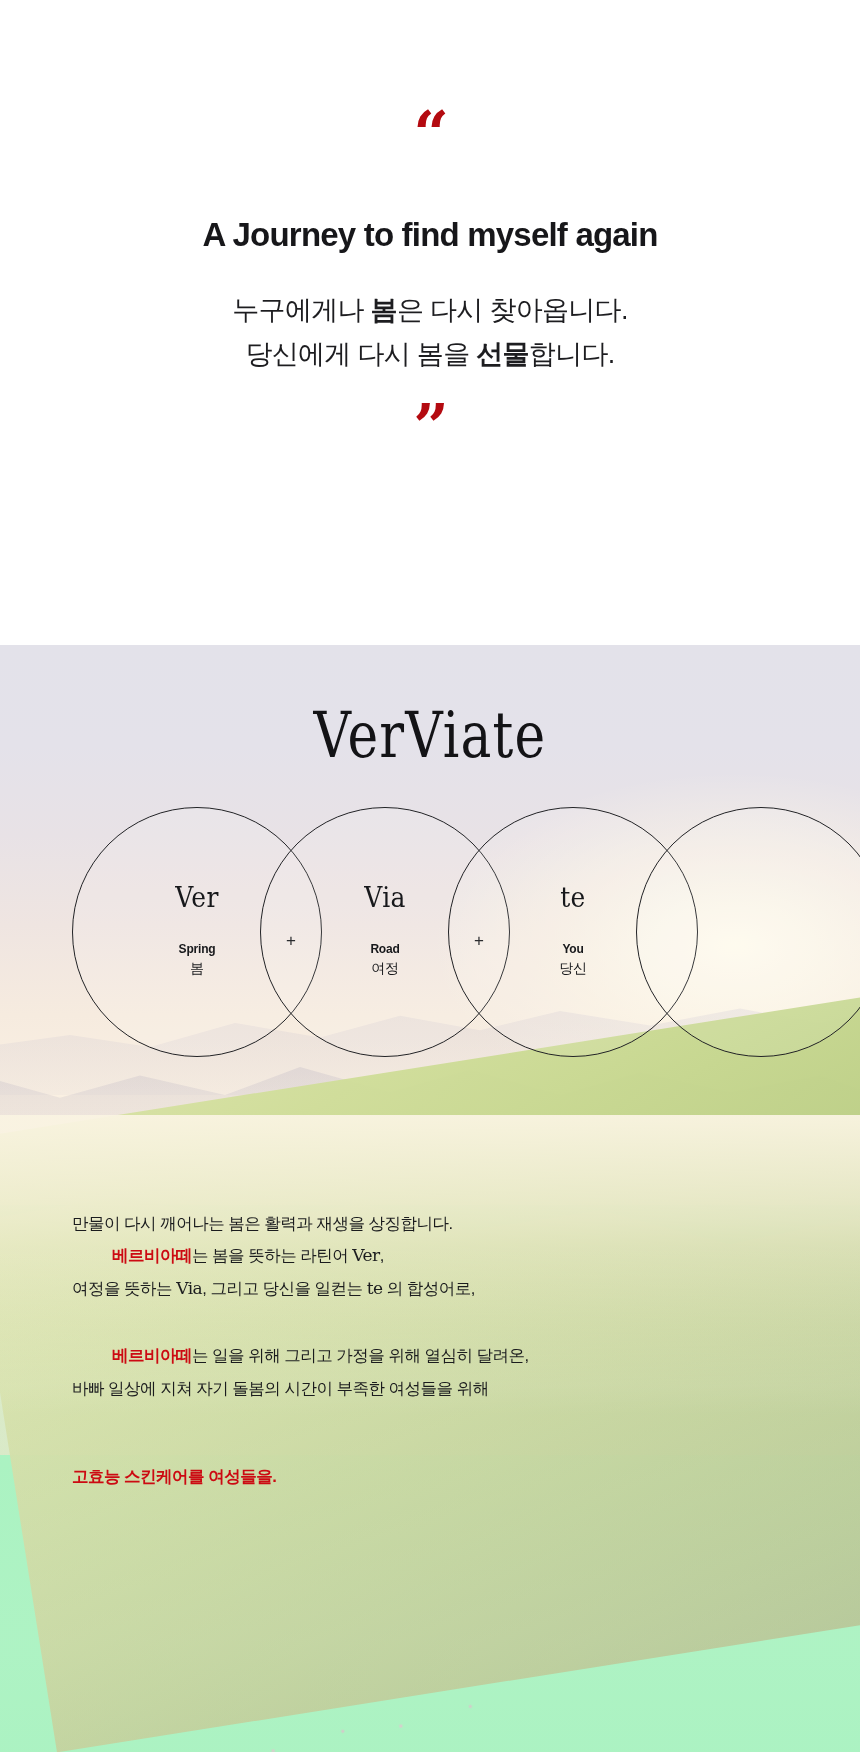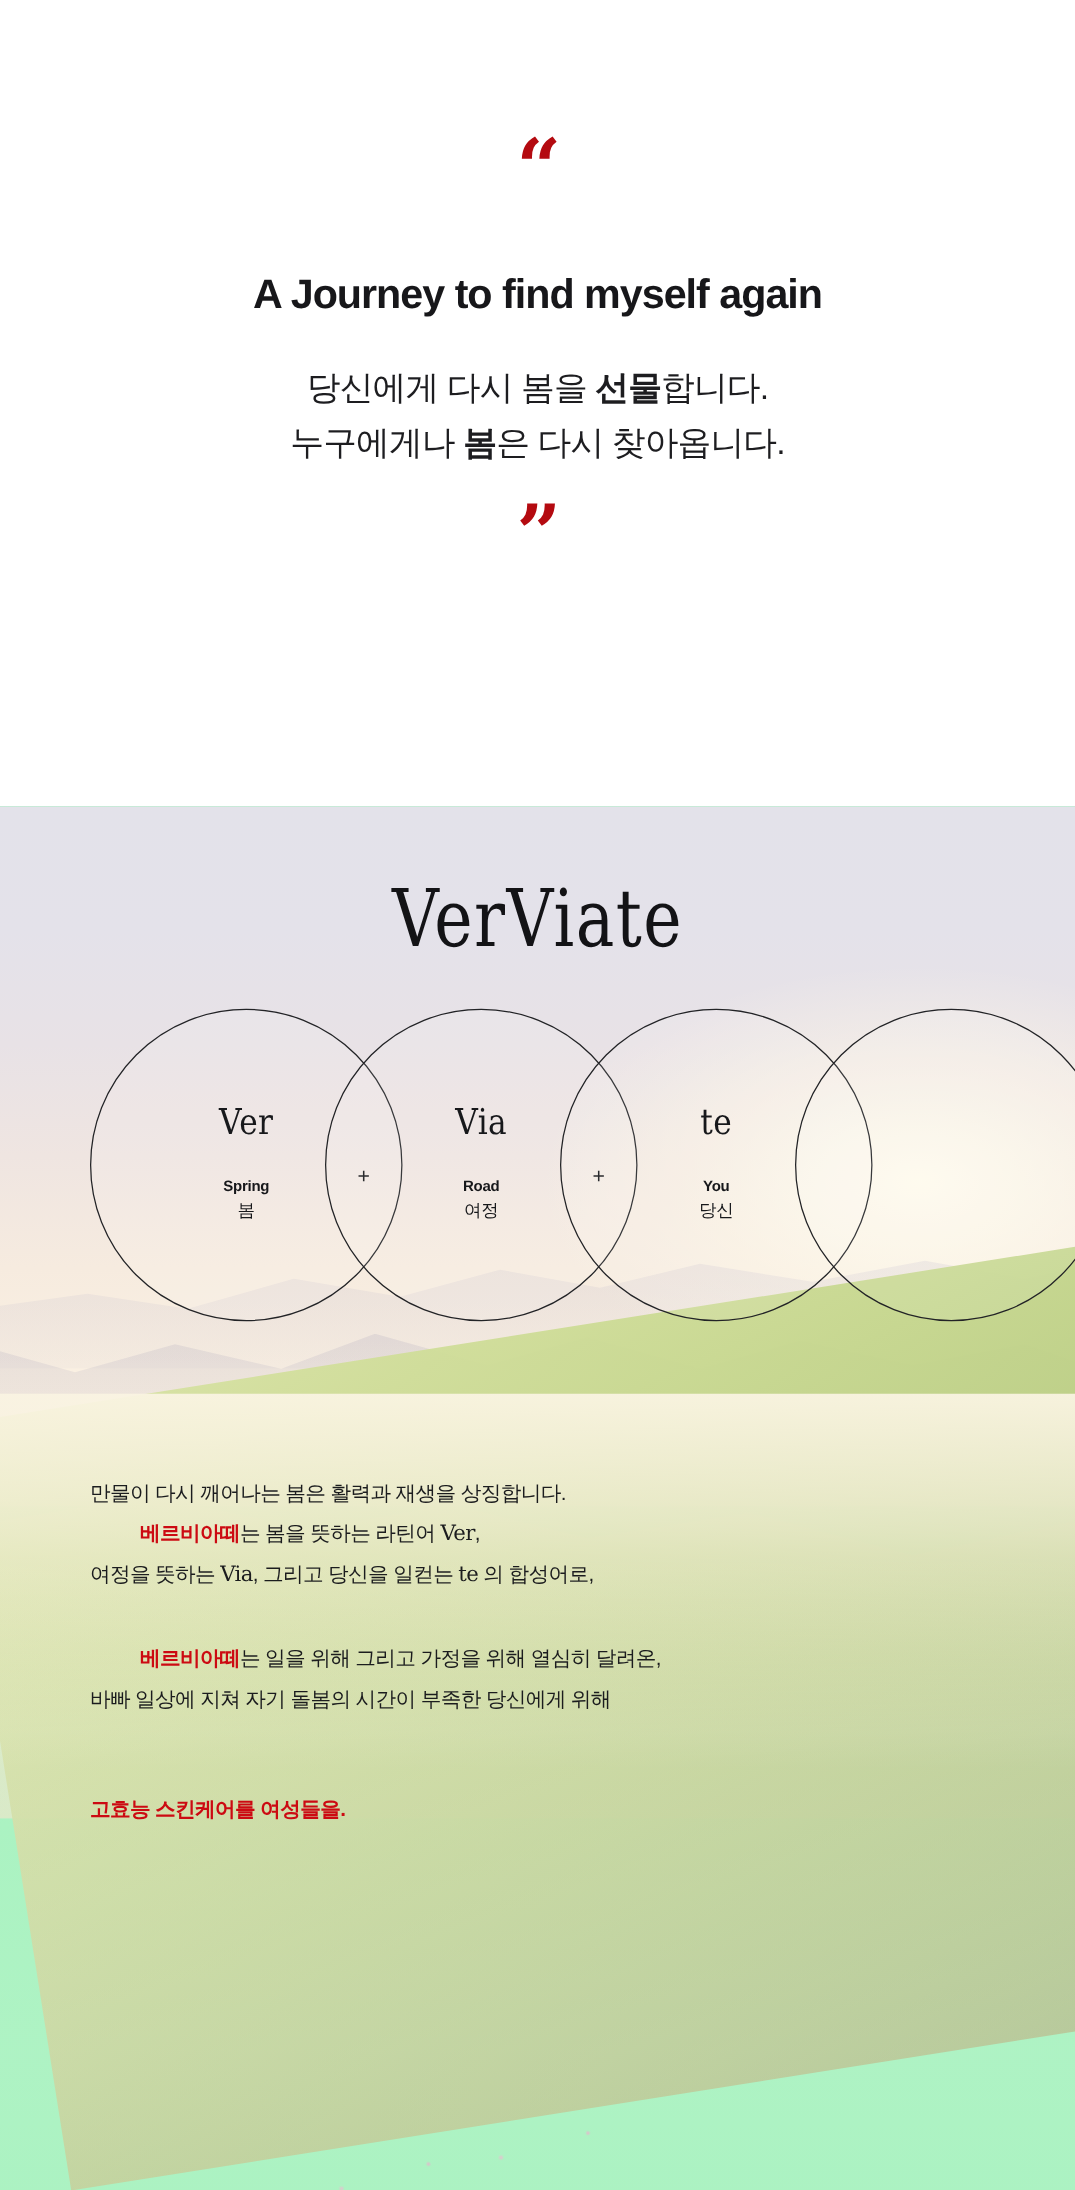--- a/index.html
+++ b/index.html
@@ -236,21 +236,21 @@
     color:#2a2b2e;
     line-height:1;
   }
   .plus.p1{ left:276px; }
   .plus.p2{ left:464px; }
 
   
   .body-copy{
     position:relative;
     z-index:3;
-    margin-top:72px;
+    margin-top:100px;
     padding-left:72px;
     color:#1b1c1e;
   }
   .body-copy p{
     font-size:16.5px;
     line-height:1.95;
     letter-spacing:-0.5px;
     font-weight:400;
   }
   .body-copy .gap{ height:34px; }
@@ -265,24 +265,24 @@
 </head>
 <body>
 
 <section class="quote-section">
   <span class="quote-mark open">“</span>
 
   <h1 class="quote-headline">A Journey to find myself again</h1>
 
   <div class="quote-sub">
     <div>
-      <span>당신에게 다시 봄을 </span><b>선물</b><span>합니다.</span>
+      <span>누구에게나 </span><b>봄</b><span>은 다시 찾아옵니다.</span>
     </div>
     <div>
-      <span>누구에게나 </span><b>봄</b><span>은 다시 찾아옵니다.</span>
+      <span>당신에게 다시 봄을 </span><b>선물</b><span>합니다.</span>
     </div>
   </div>
 
   <span class="quote-mark close">”</span>
 </section>
 
 <section class="hero">
 
   <div class="hero-bg">
     <div class="sky"></div>
@@ -336,21 +336,21 @@
       <p>
         <span>만물이 다시 깨어나는 봄은 활력과 재생을 상징합니다.</span><br>
         <span class="hl">베르비아떼</span><span>는 봄을 뜻하는 라틴어 </span><span class="serif-inline">Ver</span><span>,</span><br>
         <span>여정을 뜻하는 </span><span class="serif-inline">Via</span><span>, 그리고 당신을 일컫는 </span><span class="serif-inline">te</span><span> 의 합성어로,</span><br>
       </p>
 
       <div class="gap"></div>
 
       <p>
         <span class="hl">베르비아떼</span><span>는 일을 위해 그리고 가정을 위해 열심히 달려온,</span><br>
-        <span>바빠 일상에 지쳐 자기 돌봄의 시간이 부족한 당신에게 위해</span><br>
+        <span>바빠 일상에 지쳐 자기 돌봄의 시간이 부족한 여성들을 위해</span><br>
       </p>
 
       <p class="final-line">
         <span class="hl-final">고효능 스킨케어를 여성들을.</span>
       </p>
 
     </div>
   </div>
 </section>
 

